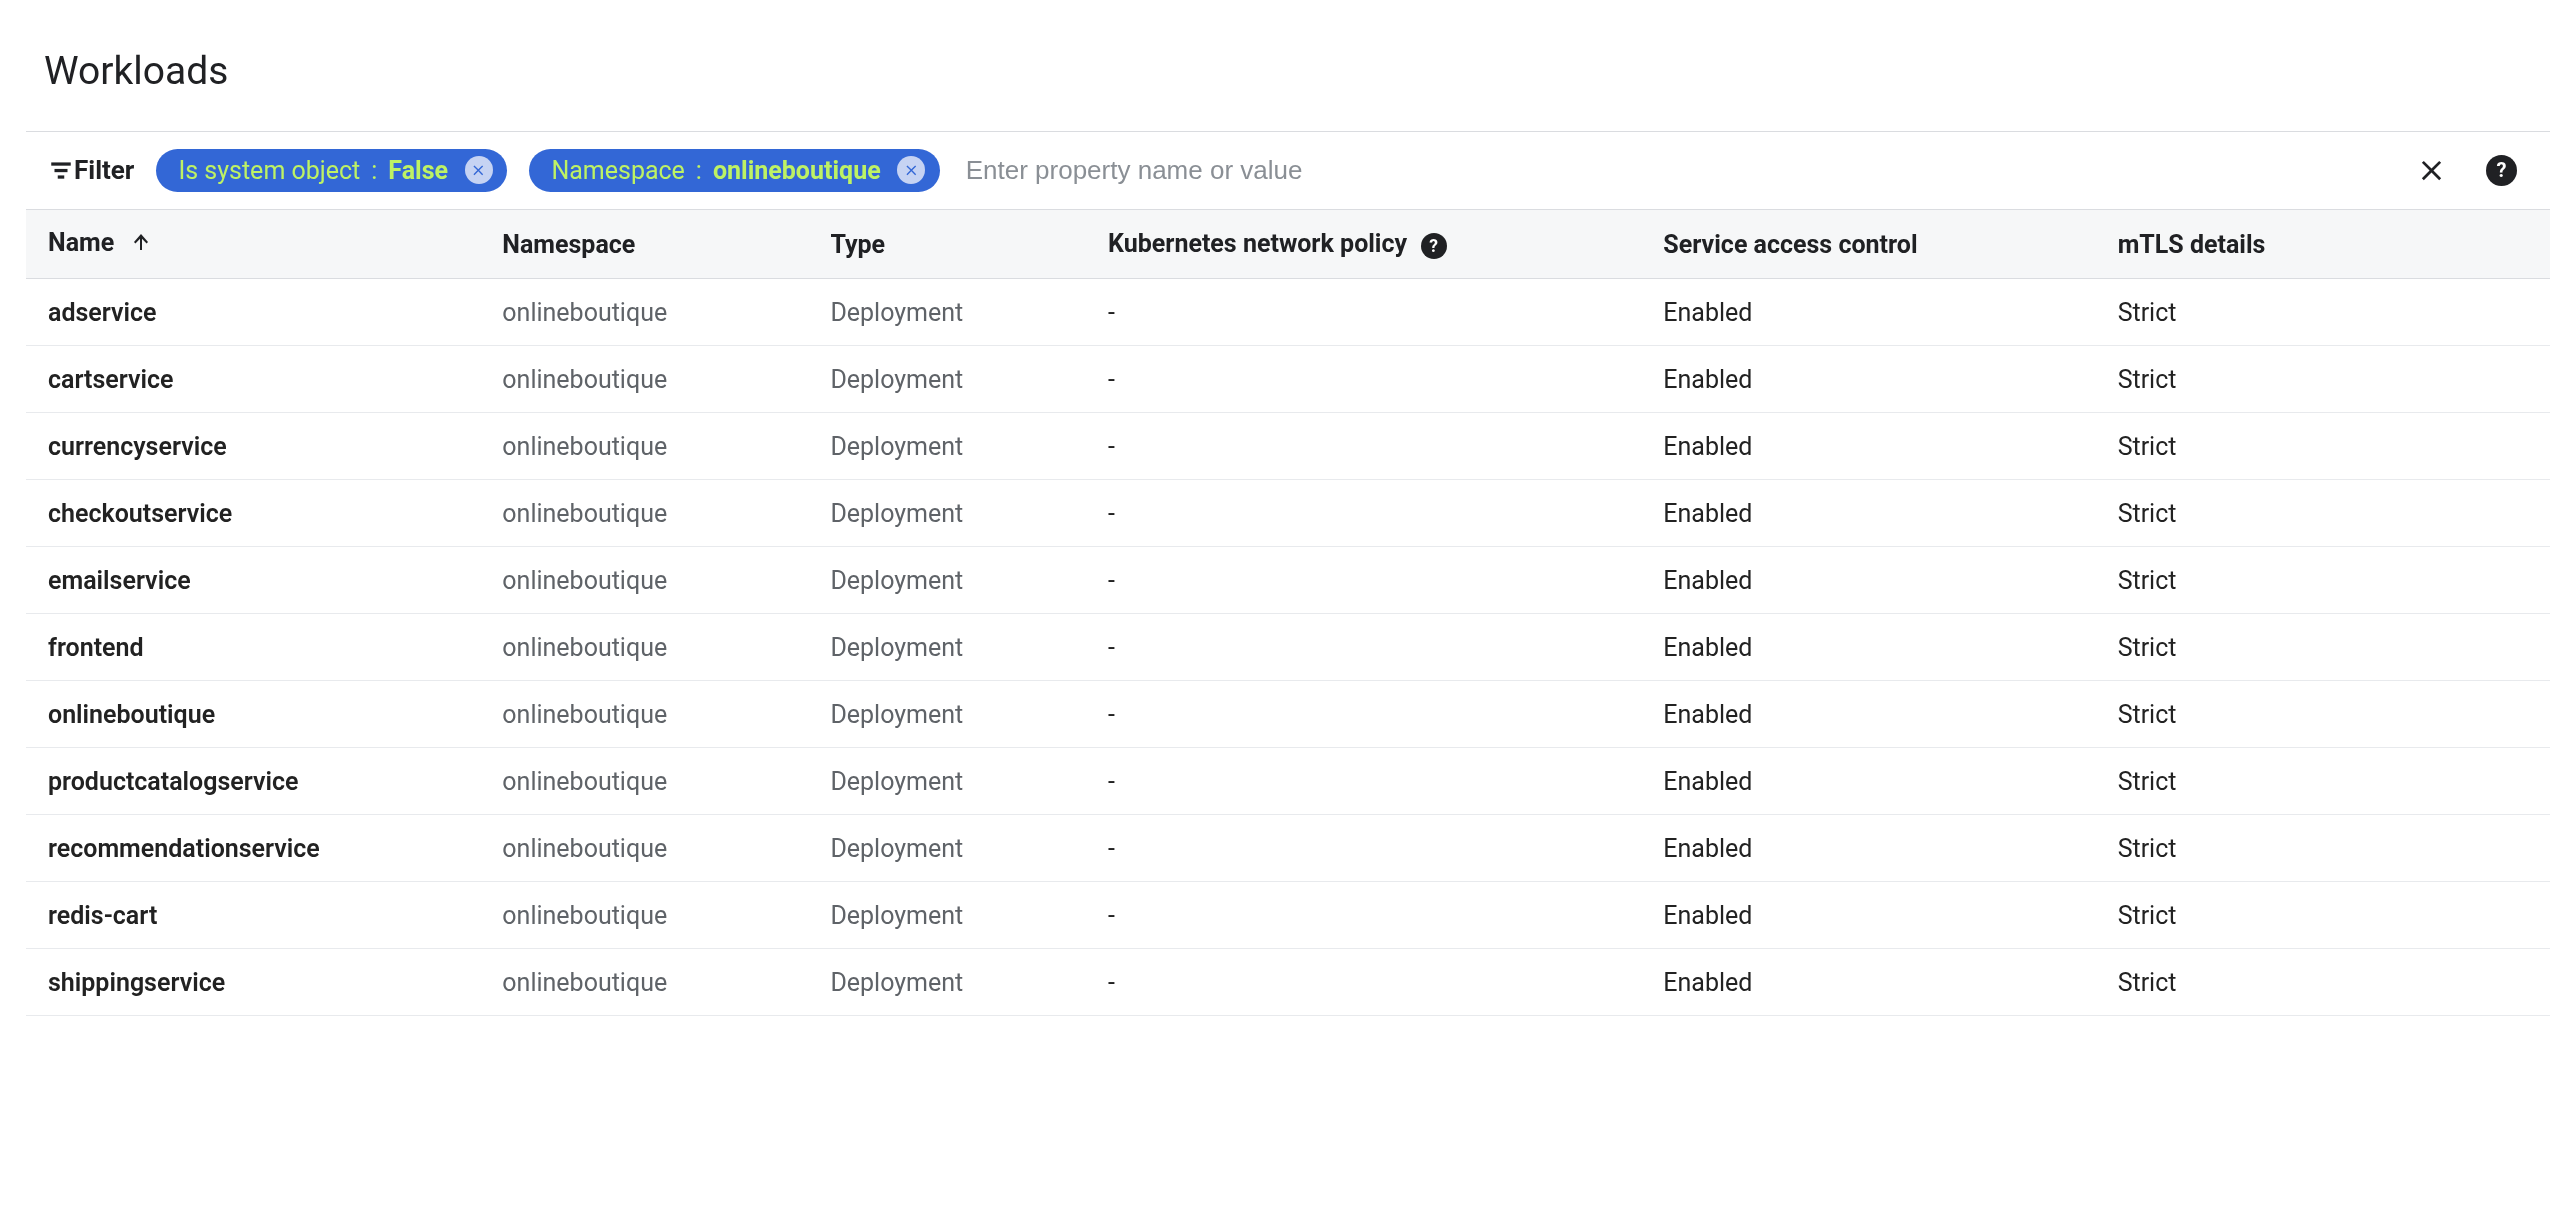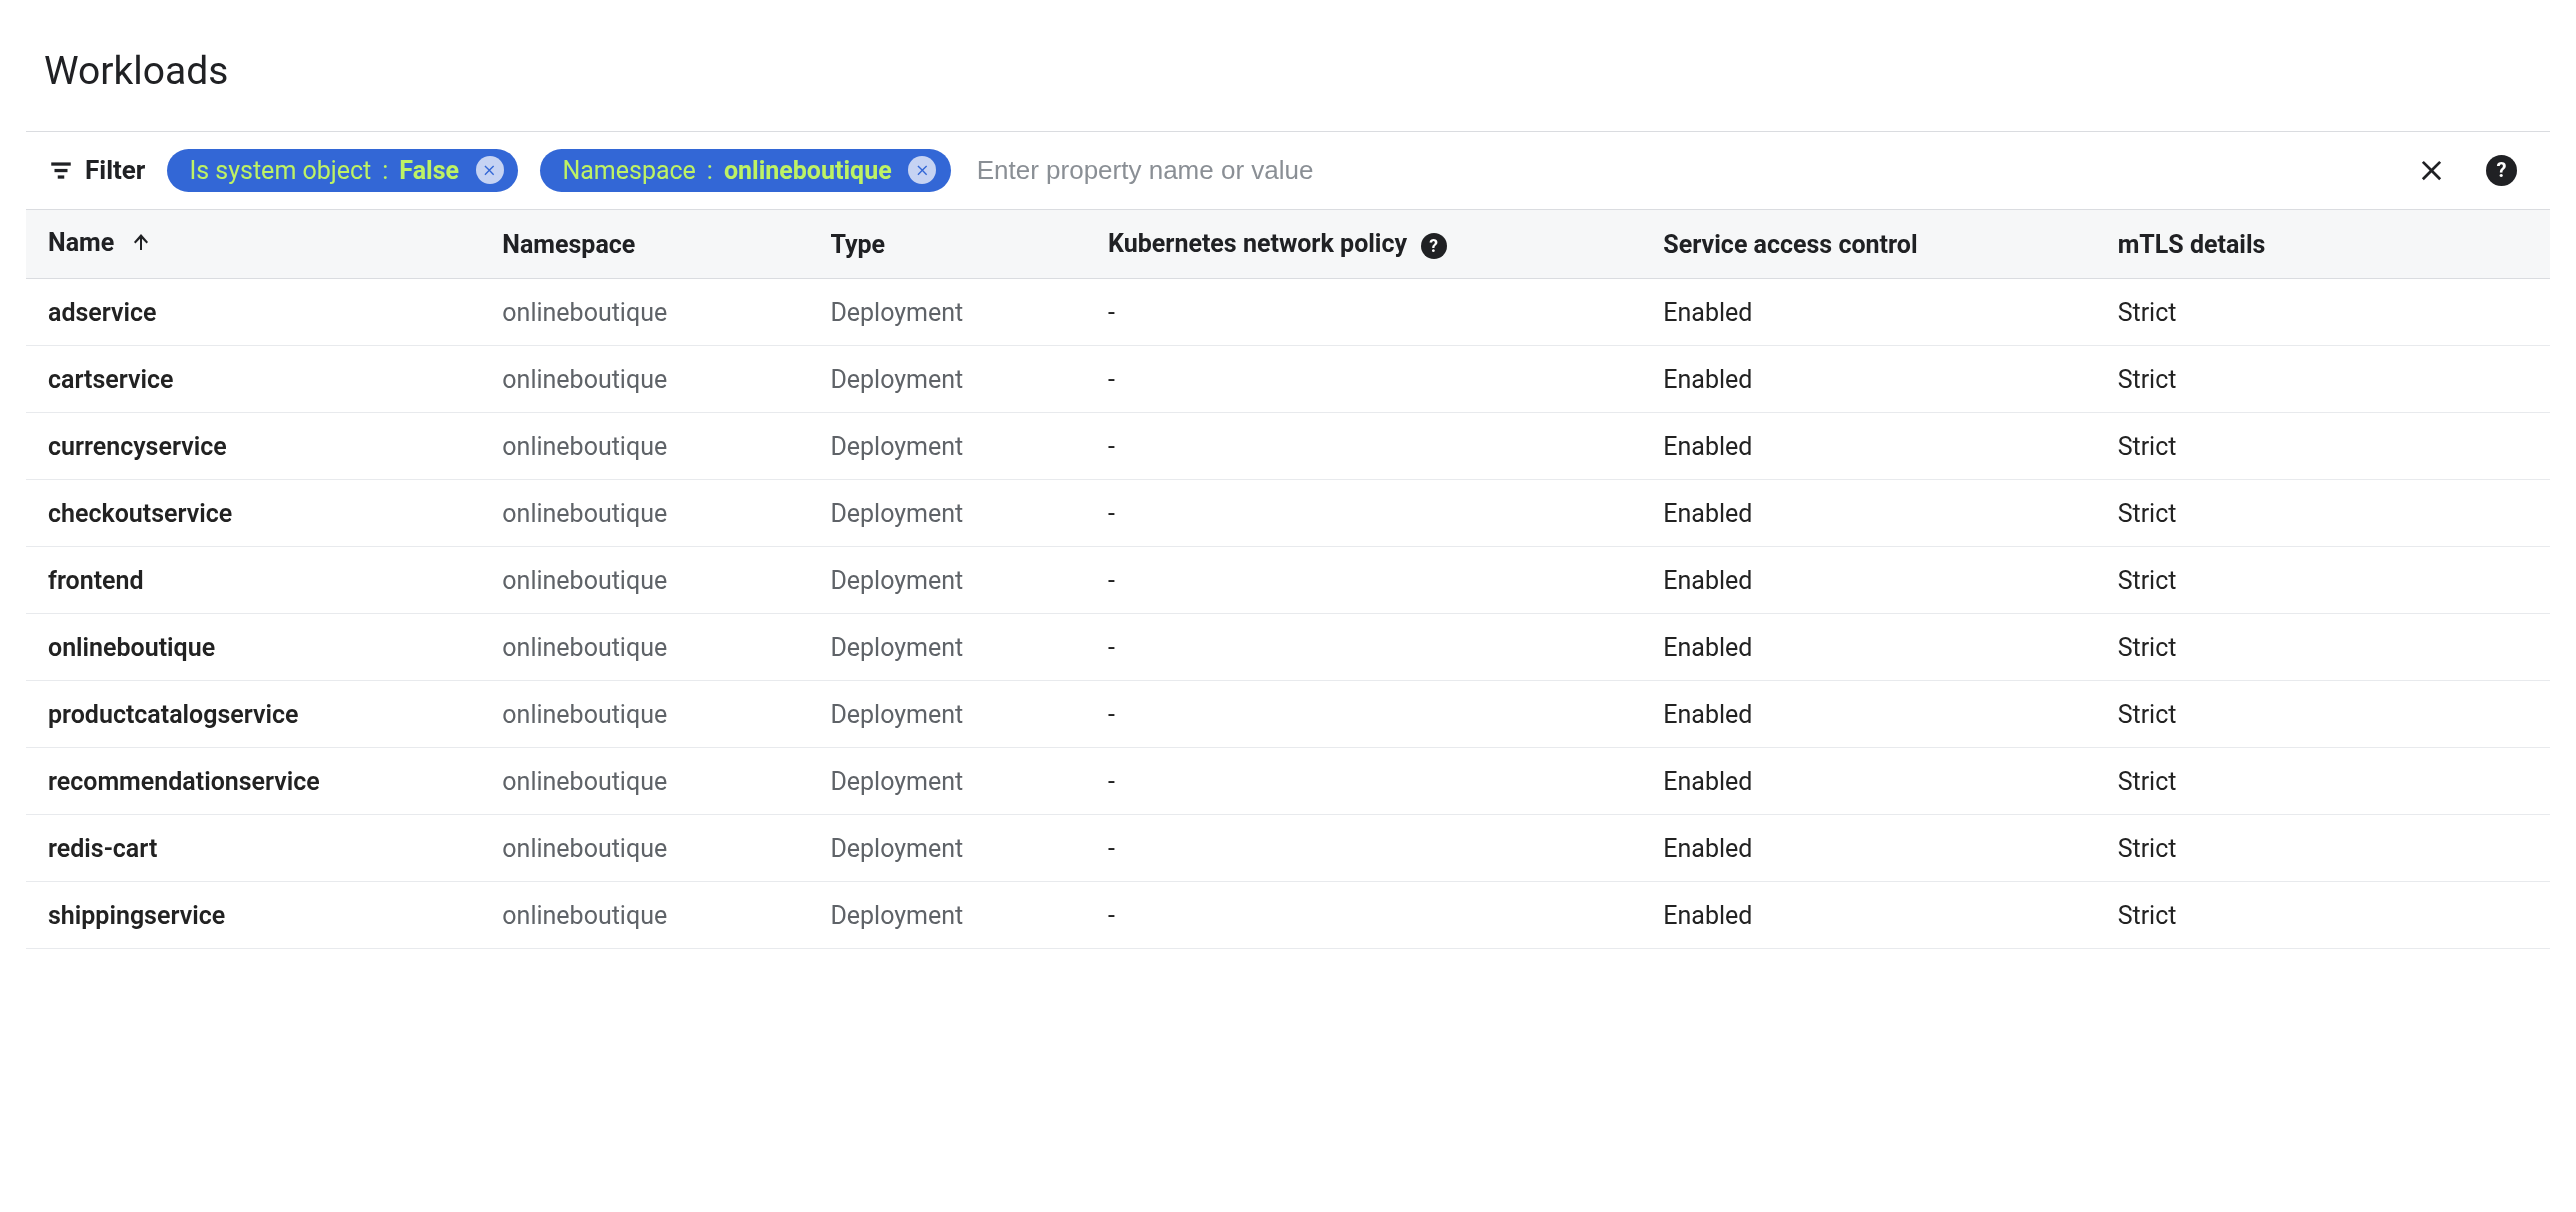--- a/index.html
+++ b/index.html
@@ -27,21 +27,20 @@
   }
   .filter-bar {
     display: flex;
     align-items: center;
     gap: 22px;
     padding: 16.6px 22px;
   }
   .filter-label-wrap {
     display: flex;
     align-items: center;
-    gap: 11px;
   }
   .filter-icon svg { display: block; }
   .filter-label {
     font-weight: 700;
     font-size: 26px;
   }
   .chip {
     display: inline-flex;
     align-items: center;
     gap: 9.2px;
@@ -271,20 +270,28 @@
           </tr>
           <tr>
             <td class="col-name">checkoutservice</td>
             <td class="col-namespace">onlineboutique</td>
             <td class="col-type">Deployment</td>
             <td class="col-netpol">-</td>
             <td class="col-access">Enabled</td>
             <td class="col-mtls">Strict</td>
           </tr>
           <tr>
+            <td class="col-name">emailservice</td>
+            <td class="col-namespace">onlineboutique</td>
+            <td class="col-type">Deployment</td>
+            <td class="col-netpol">-</td>
+            <td class="col-access">Enabled</td>
+            <td class="col-mtls">Strict</td>
+          </tr>
+          <tr>
             <td class="col-name">frontend</td>
             <td class="col-namespace">onlineboutique</td>
             <td class="col-type">Deployment</td>
             <td class="col-netpol">-</td>
             <td class="col-access">Enabled</td>
             <td class="col-mtls">Strict</td>
           </tr>
           <tr>
             <td class="col-name">onlineboutique</td>
             <td class="col-namespace">onlineboutique</td>

